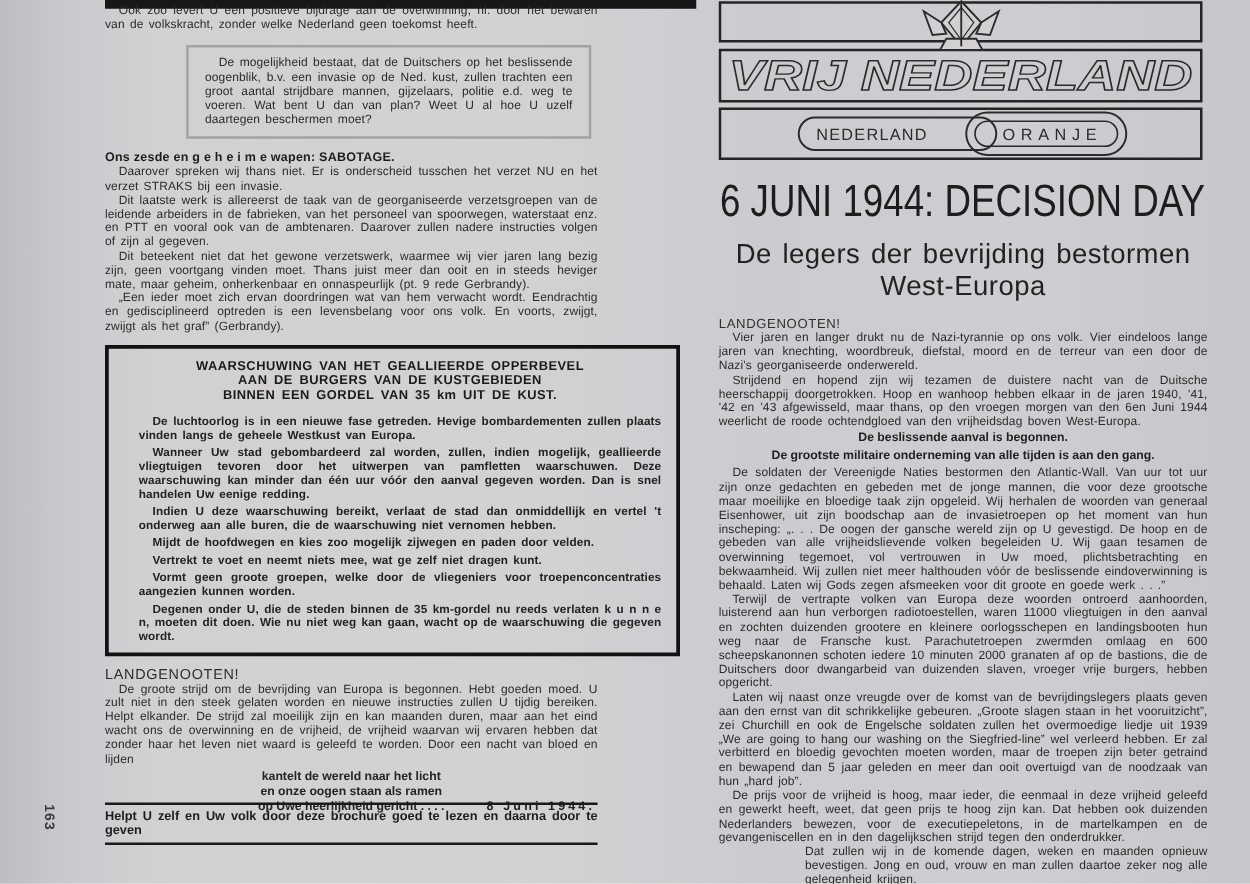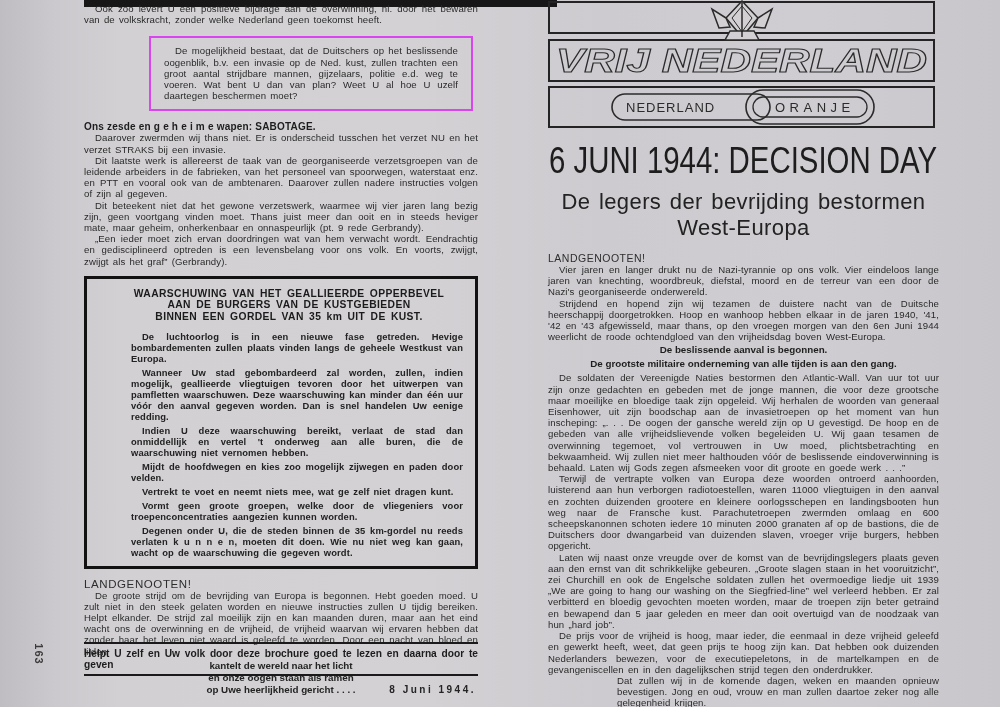--- a/index.html
+++ b/index.html
@@ -4,28 +4,28 @@
 <style>
   html,body{margin:0;padding:0;}
   body{
     width:1000px;height:707px;overflow:hidden;position:relative;
     font-family:"Liberation Sans",sans-serif;
     background:linear-gradient(90deg,#bfbdc1 0px,#cbc9cd 55px,#d2d0d3 120px,#d3d1d4 420px,#cdcbcf 600px,#cfcdd1 820px,#c8c6ca 1000px);
     color:#2a2a2a;
   }
   .col{position:absolute;top:0;}
   #left-col{left:84px;width:394px;height:707px;}
-  #right-col{left:548px;width:391px;height:707px;}
+  #right-col{left:575px;width:391px;height:707px;}
   p{margin:0;}
   .body-text{font-size:9.6px;line-height:11.2px;text-align:justify;word-spacing:1.4px;letter-spacing:.1px;}
   .indent{text-indent:11px;}
   .topbar{position:absolute;left:84px;top:0;width:473px;height:7px;background:#171717;}
-  .box1{box-sizing:border-box;margin:11px 0 9px 65px;width:324px;border:2px solid #d946ef;padding:7px 13px 8px 13px;}
+  .box1{box-sizing:border-box;margin:11px 0 9px 65px;width:324px;border:2px solid #a3a3a3;padding:7px 13px 8px 13px;}
   .sab-head{font-weight:bold;font-size:10px;letter-spacing:.2px;margin-top:10px;color:#1d1d1d;}
-  .warnbox{box-sizing:border-box;margin-top:9px;width:394px;border:3px solid #121212;padding:9px 12px 8px 28px;}
+  .warnbox{box-sizing:border-box;margin-top:9px;width:460px;border:3px solid #121212;padding:9px 12px 8px 8px;}
   .warn-title{font-weight:bold;text-align:center;font-size:10.3px;line-height:11.6px;letter-spacing:.4px;color:#1b1b1b;word-spacing:2px;}
   .warnbox .body-text{font-weight:bold;font-size:9.4px;line-height:11px;color:#222;}
   .warnbox .para{margin-top:3px;margin-left:16px;}
   .warn-gap{height:5px;}
   .landg{font-size:11.5px;letter-spacing:.6px;margin-top:9px;color:#2e2e2e;}
   .verse{text-align:center;font-weight:bold;font-size:9.8px;line-height:12.2px;margin-top:3px;position:relative;color:#242424;}
   .verse-date{position:absolute;right:2px;bottom:0;font-size:10px;letter-spacing:2.5px;font-weight:bold;}
   .footer{position:absolute;left:0;top:642px;width:394px;}
   .rule{height:2px;background:#1a1a1a;}
   .footer-line{font-weight:bold;font-size:10.2px;padding:4px 0 4px 0;text-align:justify;word-spacing:1.6px;color:#1d1d1d;}
@@ -51,21 +51,21 @@
 <div class="spine-num">163</div>
 
 <div id="left-col" class="col">
   <p class="body-text indent" style="margin-top:3px">Ook zoo levert U een positieve bijdrage aan de overwinning, nl. door het bewaren van de volkskracht, zonder welke Nederland geen toekomst heeft.</p>
 
   <div class="box1">
     <p class="body-text indent">De mogelijkheid bestaat, dat de Duitschers op het beslissende oogenblik, b.v. een invasie op de Ned. kust, zullen trachten een groot aantal strijdbare mannen, gijzelaars, politie e.d. weg te voeren. Wat bent U dan van plan? Weet U al hoe U uzelf daartegen beschermen moet?</p>
   </div>
 
   <p class="sab-head">Ons zesde en  g e h e i m e  wapen: SABOTAGE.</p>
-  <p class="body-text indent">Daarover zwermden wij thans niet. Er is onderscheid tusschen het verzet NU en het verzet STRAKS bij een invasie.</p>
+  <p class="body-text indent">Daarover spreken wij thans niet. Er is onderscheid tusschen het verzet NU en het verzet STRAKS bij een invasie.</p>
   <p class="body-text indent">Dit laatste werk is allereerst de taak van de georganiseerde verzetsgroepen van de leidende arbeiders in de fabrieken, van het personeel van spoorwegen, waterstaat enz. en PTT en vooral ook van de ambtenaren. Daarover zullen nadere instructies volgen of zijn al gegeven.</p>
   <p class="body-text indent">Dit beteekent niet dat het gewone verzetswerk, waarmee wij vier jaren lang bezig zijn, geen voortgang vinden moet. Thans juist meer dan ooit en in steeds heviger mate, maar geheim, onherkenbaar en onnaspeurlijk (pt. 9 rede Gerbrandy).</p>
   <p class="body-text indent">„Een ieder moet zich ervan doordringen wat van hem verwacht wordt. Eendrachtig en gedisciplineerd optreden is een levensbelang voor ons volk. En voorts, zwijgt, zwijgt als het graf” (Gerbrandy).</p>
 
   <div class="warnbox">
     <div class="warn-title">
       <div>WAARSCHUWING VAN HET GEALLIEERDE OPPERBEVEL</div>
       <div>AAN DE BURGERS VAN DE KUSTGEBIEDEN</div>
       <div>BINNEN EEN GORDEL VAN 35 km UIT DE KUST.</div>
     </div>

